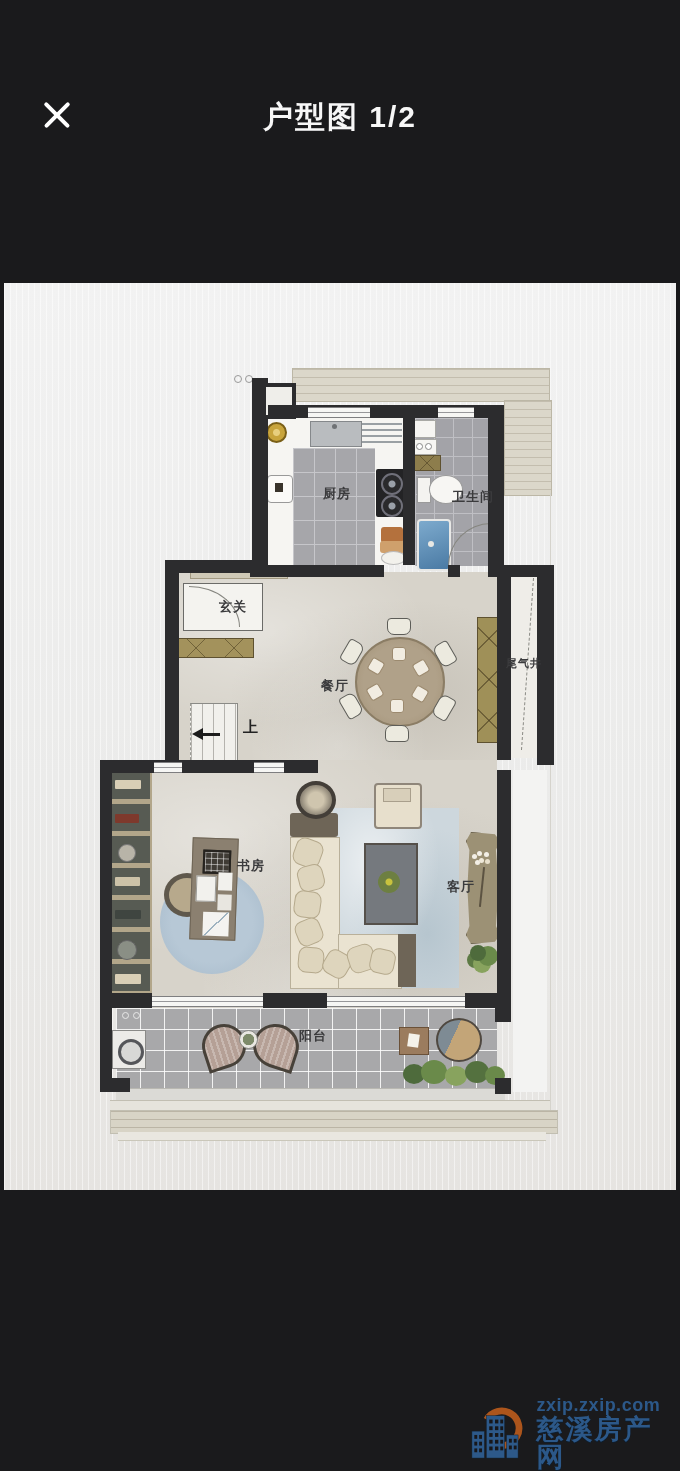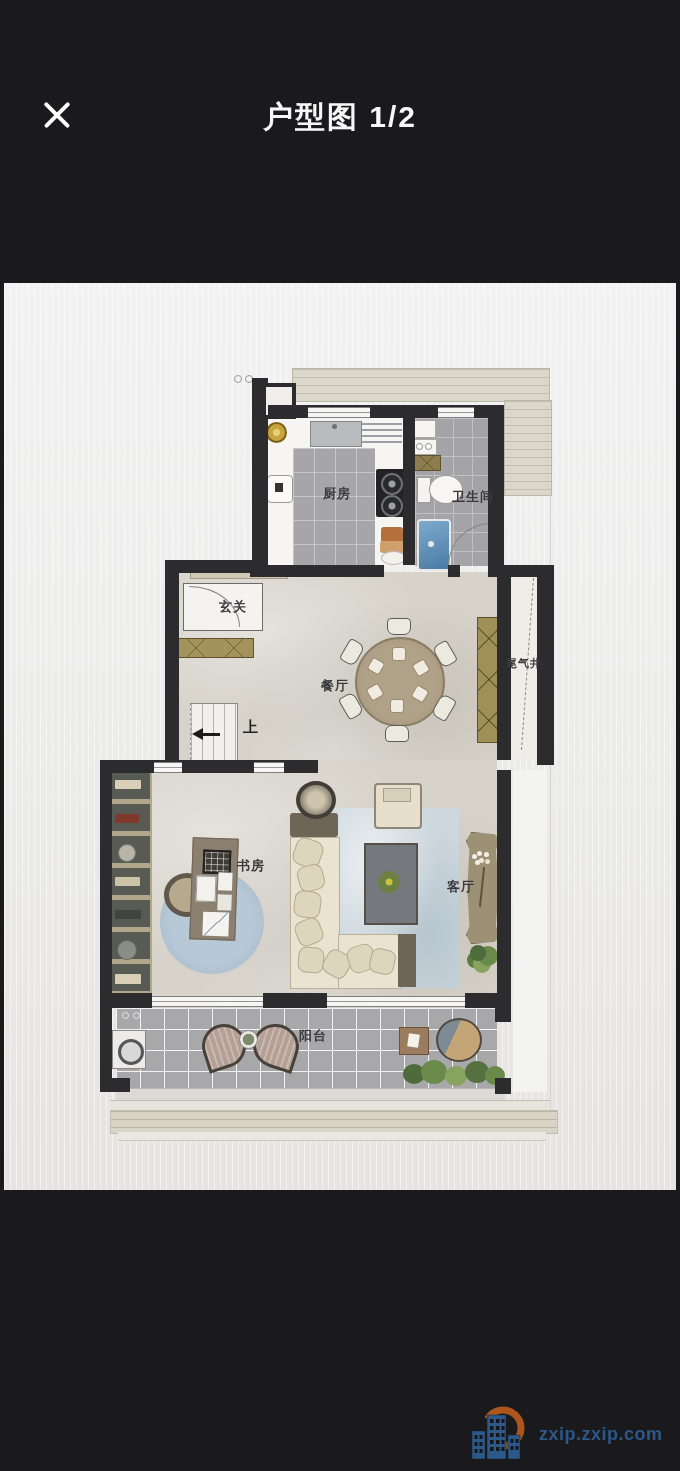--- a/index.html
+++ b/index.html
@@ -283,14 +283,15 @@
       <rect x="4.5" y="44" width="3" height="4"></rect>
         <rect x="9.5" y="44" width="3" height="4"></rect>
       <rect x="40.5" y="34" width="3" height="4"></rect>
         <rect x="45.5" y="34" width="3" height="4"></rect>
       <rect x="40.5" y="41" width="3" height="4"></rect>
         <rect x="45.5" y="41" width="3" height="4"></rect>
     </g>
   </svg>
   <div class="wm-texts">
     <span class="wm-site">zxip.zxip.com</span>
+    <span class="wm-name">慈溪房产网</span>
   </div>
 </div>
 
 </body></html>

